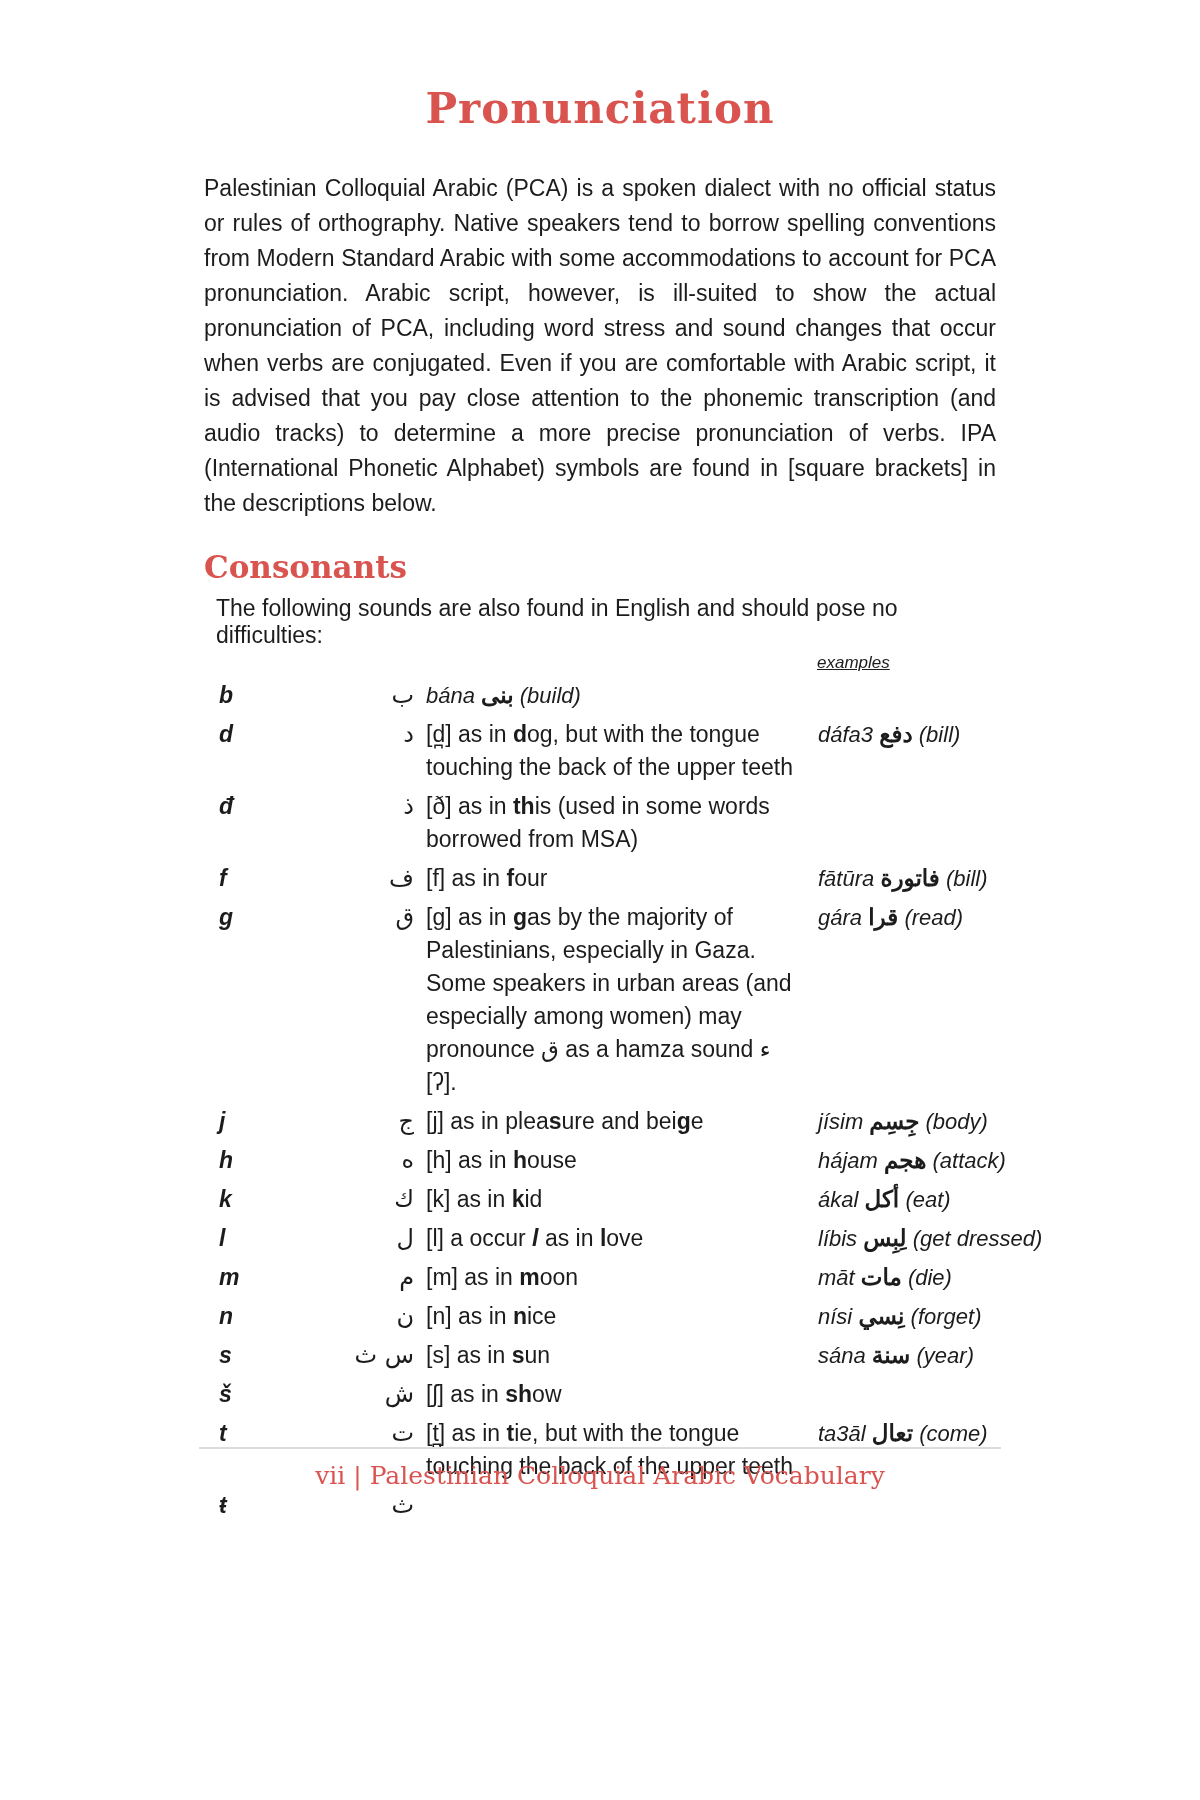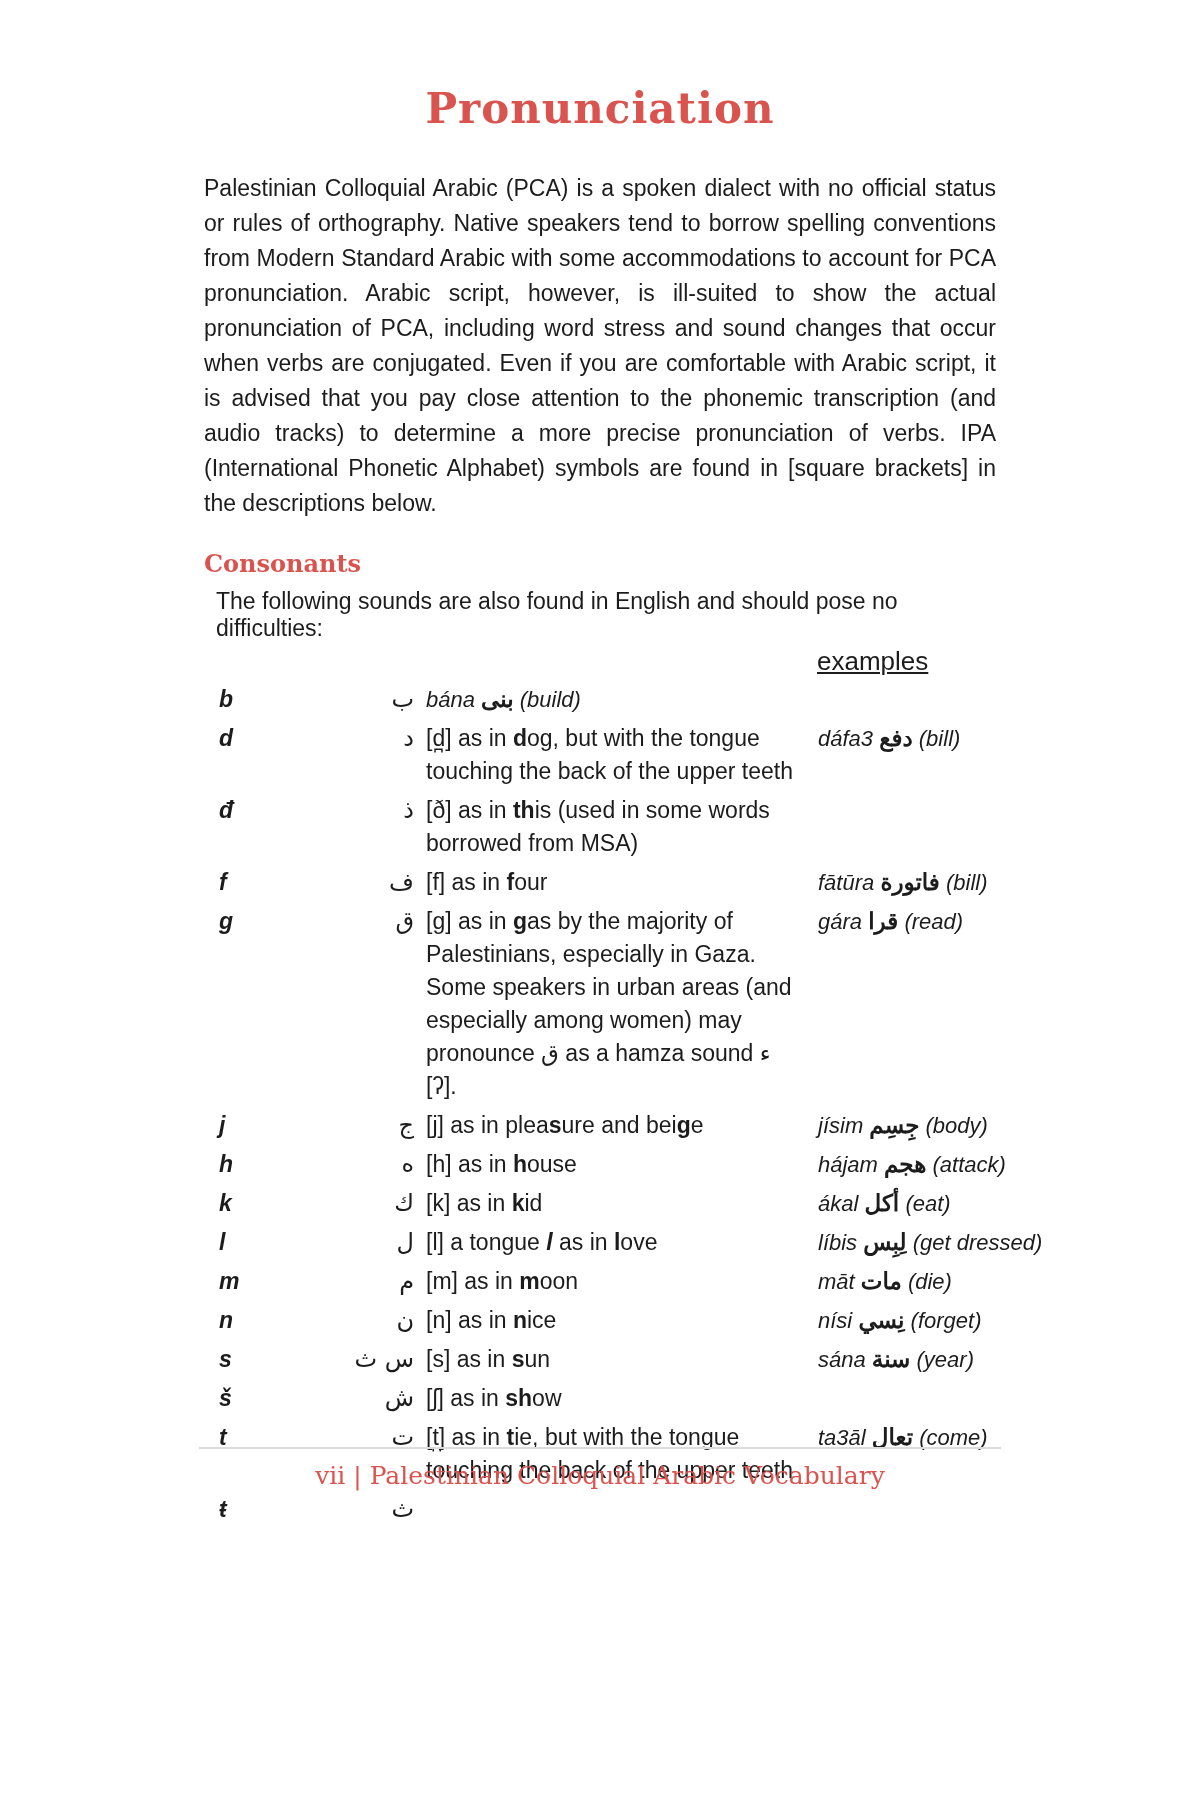--- a/index.html
+++ b/index.html
@@ -13,26 +13,26 @@
   .title {
     font-family:"DejaVu Serif","Liberation Serif",serif; font-weight:bold;
     color:#d9534f; text-align:center; font-size:42px; letter-spacing:1px;
     margin:0; padding-top:84px;
   }
   .intro {
     font-size:23px; line-height:35px; text-align:justify; margin:38px 0 0 0;
   }
   .section-heading {
     font-family:"DejaVu Serif","Liberation Serif",serif; font-weight:bold;
-    color:#d9534f; font-size:24px; margin:28px 0 0 0;
+    color:#d9534f; font-size:31px; margin:28px 0 0 0;
   }
   .lead { font-size:23px; margin:10px 0 0 12px; }
   .examples-label {
-    display:inline-block; margin:4px 0 0 613px; font-size:26px;
-    text-decoration:underline;
+    display:inline-block; margin:4px 0 0 613px; font-size:17px;
+    font-style:italic; text-decoration:underline;
   }
   .ctable { margin-top:6px; font-size:23px; line-height:33px; }
   .crow {
     display:grid; grid-template-columns:78px 105px 380px 1fr;
     column-gap:12px; margin:0 0 6px 15px;
   }
   .c-letter { font-weight:bold; font-style:italic; }
   .c-arabic { text-align:right; font-family:"DejaVu Sans",sans-serif; font-size:24px; }
   .c-desc .bold { font-weight:bold; }
   .c-desc .ital { font-style:italic; }
@@ -108,21 +108,21 @@
       </div>
       <div class="crow">
         <div class="c-letter">k</div>
         <div class="c-arabic" dir="rtl">ك</div>
         <div class="c-desc"><span>[k] as in </span><span class="bold">k</span><span>id</span></div>
         <div class="c-example"><span class="ex-latin">ákal</span> <span class="ex-ar" dir="rtl">أكل</span> <span class="ex-gloss">(eat)</span></div>
       </div>
       <div class="crow">
         <div class="c-letter">l</div>
         <div class="c-arabic" dir="rtl">ل</div>
-        <div class="c-desc"><span>[l] a tongue </span><span class="bold ital">l</span><span> as in </span><span class="bold">l</span><span>ove</span></div>
+        <div class="c-desc"><span>[l] a occur </span><span class="bold ital">l</span><span> as in </span><span class="bold">l</span><span>ove</span></div>
         <div class="c-example"><span class="ex-latin">líbis</span> <span class="ex-ar" dir="rtl">لِبِس</span> <span class="ex-gloss">(get dressed)</span></div>
       </div>
       <div class="crow">
         <div class="c-letter">m</div>
         <div class="c-arabic" dir="rtl">م</div>
         <div class="c-desc"><span>[m] as in </span><span class="bold">m</span><span>oon</span></div>
         <div class="c-example"><span class="ex-latin">māt</span> <span class="ex-ar" dir="rtl">مات</span> <span class="ex-gloss">(die)</span></div>
       </div>
       <div class="crow">
         <div class="c-letter">n</div>

